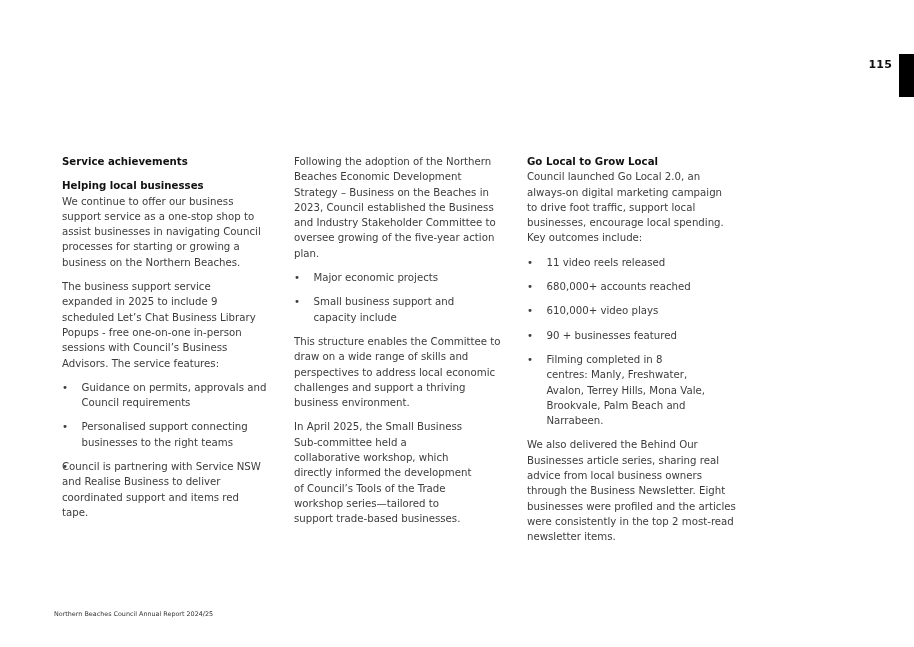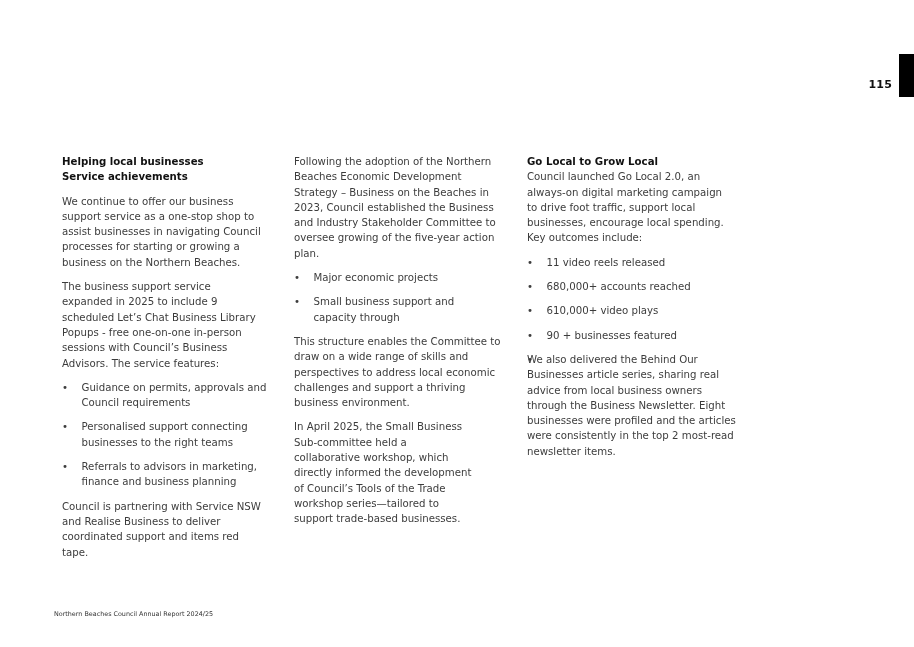--- a/index.html
+++ b/index.html
@@ -2,21 +2,21 @@
 <html><head>
   <meta charset="utf-8">
   <style>
     html, body { margin: 0; padding: 0; }
     body {
       width: 914px; height: 647px; background: #ffffff; position: relative; overflow: hidden;
       font-family: "DejaVu Sans", sans-serif; color: #3a3a3a;
     }
     .page-number {
       position: absolute; left: 852px; top: 58px; width: 40px; text-align: right;
-      font-size: 11px; font-weight: bold; color: #111; letter-spacing: 0.2px; margin-top: 20px;
+      font-size: 11px; font-weight: bold; color: #111; letter-spacing: 0.2px;
     }
     .tab-marker { position: absolute; left: 899px; top: 54px; width: 15px; height: 43px; background: #000; }
     .col { position: absolute; top: 154px; font-size: 10.2px; line-height: 15.3px; color: #3c3c3c; }
     .col1 { left: 62px; width: 205px; }
     .col2 { left: 294px; width: 215px; }
     .col3 { left: 527px; width: 215px; }
     .h { font-weight: bold; color: #111; margin: 0; }
     .section-title { margin-bottom: 9px; }
     p { margin: 0 4px 9px 0; }
     .list { list-style: none; margin: 0 0 9px 0; padding: 0; }
@@ -25,48 +25,48 @@
     .bullet { position: absolute; left: 0; top: 0; }
     .footer { position: absolute; left: 54px; top: 610px; font-size: 6.4px; color: #333; }
   </style>
 </head>
 <body>
 
 <div class="page-number">115</div>
 <div class="tab-marker"></div>
 
 <div class="col col1">
+  <p class="h section-title">Service achievements</p>
   <p class="h">Helping local businesses</p>
-  <p class="h section-title">Service achievements</p>
   <p>We continue to offer our business support service as a one-stop shop to assist businesses in navigating Council processes for starting or growing a business on the Northern Beaches.</p>
   <p>The business support service expanded in 2025 to include 9 scheduled Let’s Chat Business Library Popups - free one-on-one in-person sessions with Council’s Business Advisors. The service features:</p>
   <ul class="list">
     <li><span class="bullet">•</span><span>Guidance on permits, approvals and Council requirements</span></li>
     <li><span class="bullet">•</span><span>Personalised support connecting businesses to the right teams</span></li>
-    <li><span class="bullet">•</span><span>Referrals to advisors in marketing, finance and business planning</span></li>
+    <li><span class="bullet">•</span></li>
   </ul>
   <p>Council is partnering with Service NSW and Realise Business to deliver coordinated support and items red tape.</p>
 </div>
 
 <div class="col col2">
   <p>Following the adoption of the Northern Beaches Economic Development Strategy – Business on the Beaches in 2023, Council established the Business and Industry Stakeholder Committee to oversee growing of the five-year action plan.</p>
   <ul class="list">
     <li><span class="bullet">•</span><span>Major economic projects</span></li>
-    <li style="width:165px"><span class="bullet">•</span><span>Small business support and capacity through</span></li>
+    <li style="width:165px"><span class="bullet">•</span><span>Small business support and capacity include</span></li>
   </ul>
   <p>This structure enables the Committee to draw on a wide range of skills and perspectives to address local economic challenges and support a thriving business environment.</p>
   <p style="width:180px">In April 2025, the Small Business Sub-committee held a collaborative workshop, which directly informed the development of Council’s Tools of the Trade workshop series—tailored to support trade-based businesses.</p>
 </div>
 
 <div class="col col3">
   <p class="h">Go Local to Grow Local</p>
   <p style="width:205px">Council launched Go Local 2.0, an always-on digital marketing campaign to drive foot traffic, support local businesses, encourage local spending. Key outcomes include:</p>
   <ul class="list">
     <li><span class="bullet">•</span><span>11 video reels released</span></li>
     <li><span class="bullet">•</span><span>680,000+ accounts reached</span></li>
     <li><span class="bullet">•</span><span>610,000+ video plays</span></li>
     <li><span class="bullet">•</span><span>90 + businesses featured</span></li>
-    <li style="width:160px"><span class="bullet">•</span></li>
+    <li style="width:160px"><span class="bullet">•</span><span>Filming completed in 8 centres: Manly, Freshwater, Avalon, Terrey Hills, Mona Vale, Brookvale, Palm Beach and Narrabeen.</span></li>
   </ul>
   <p>We also delivered the Behind Our Businesses article series, sharing real advice from local business owners through the Business Newsletter. Eight businesses were profiled and the articles were consistently in the top 2 most-read newsletter items.</p>
 </div>
 
 <div class="footer">Northern Beaches Council Annual Report 2024/25</div>
 
 </body></html>

